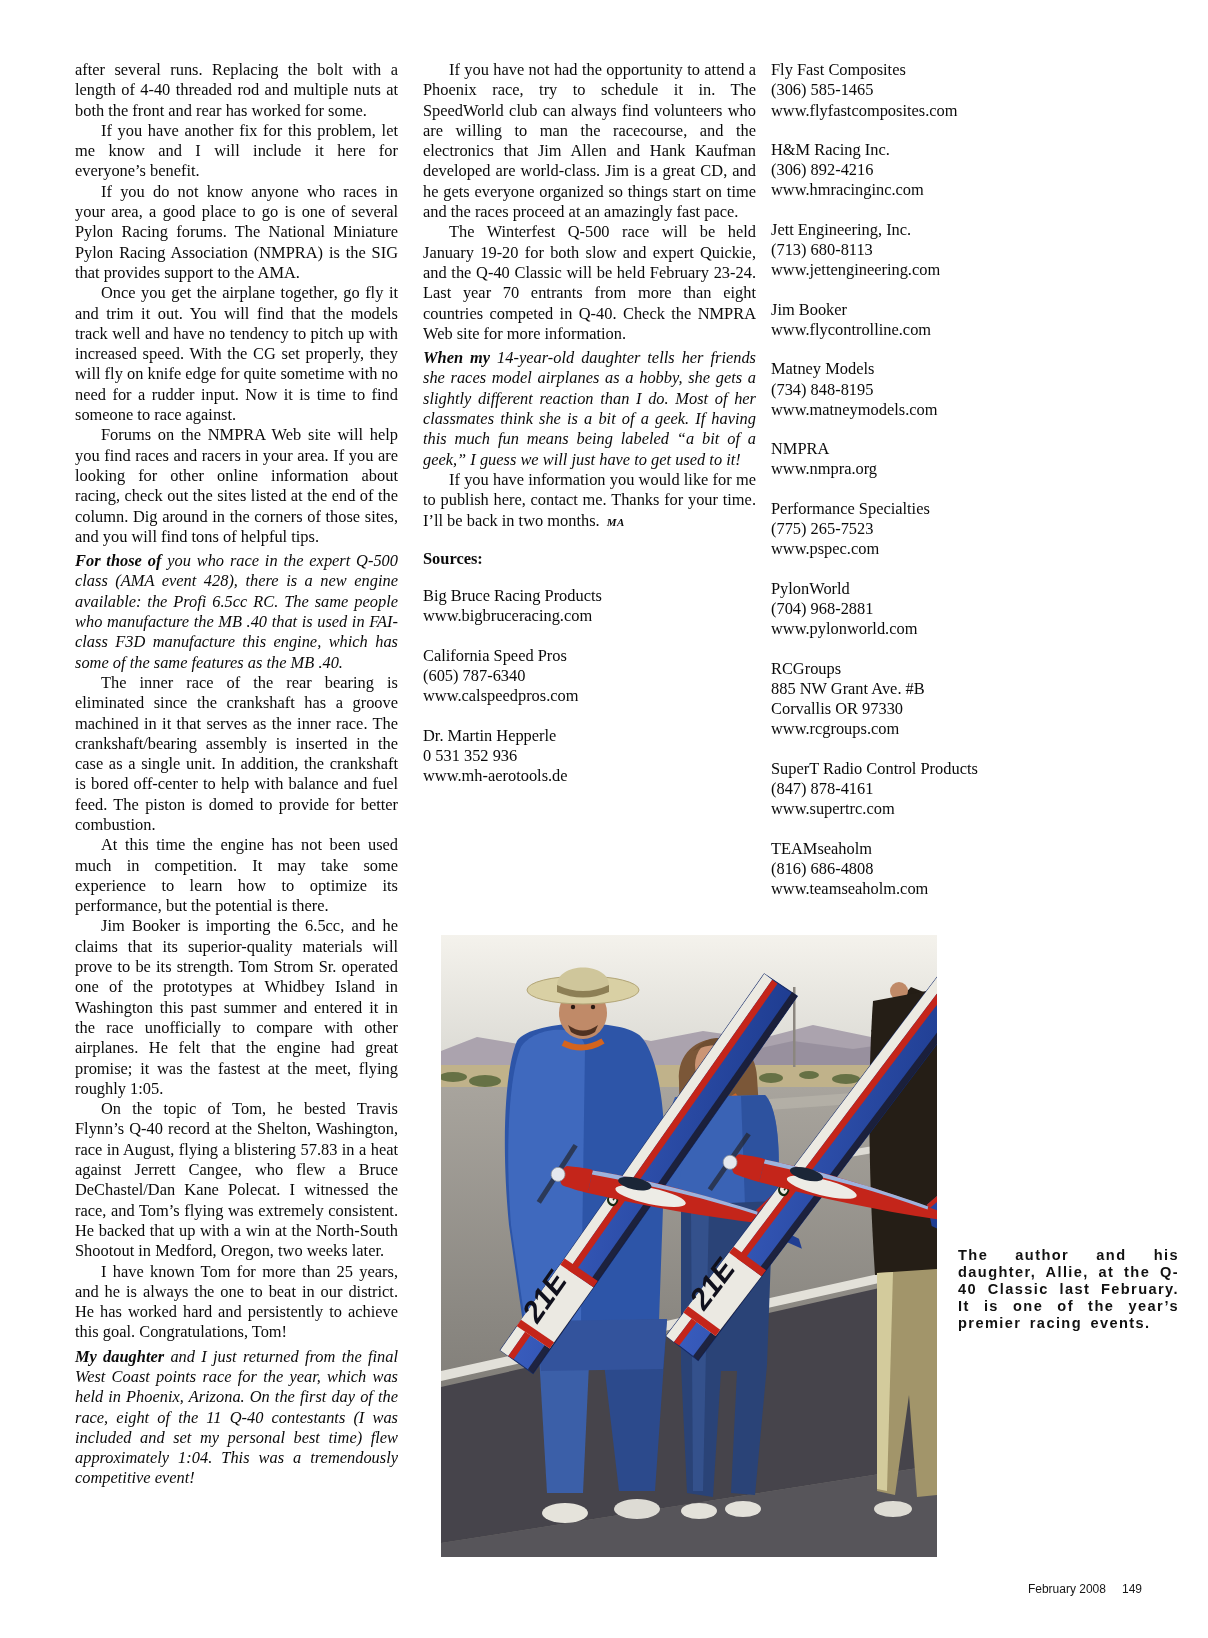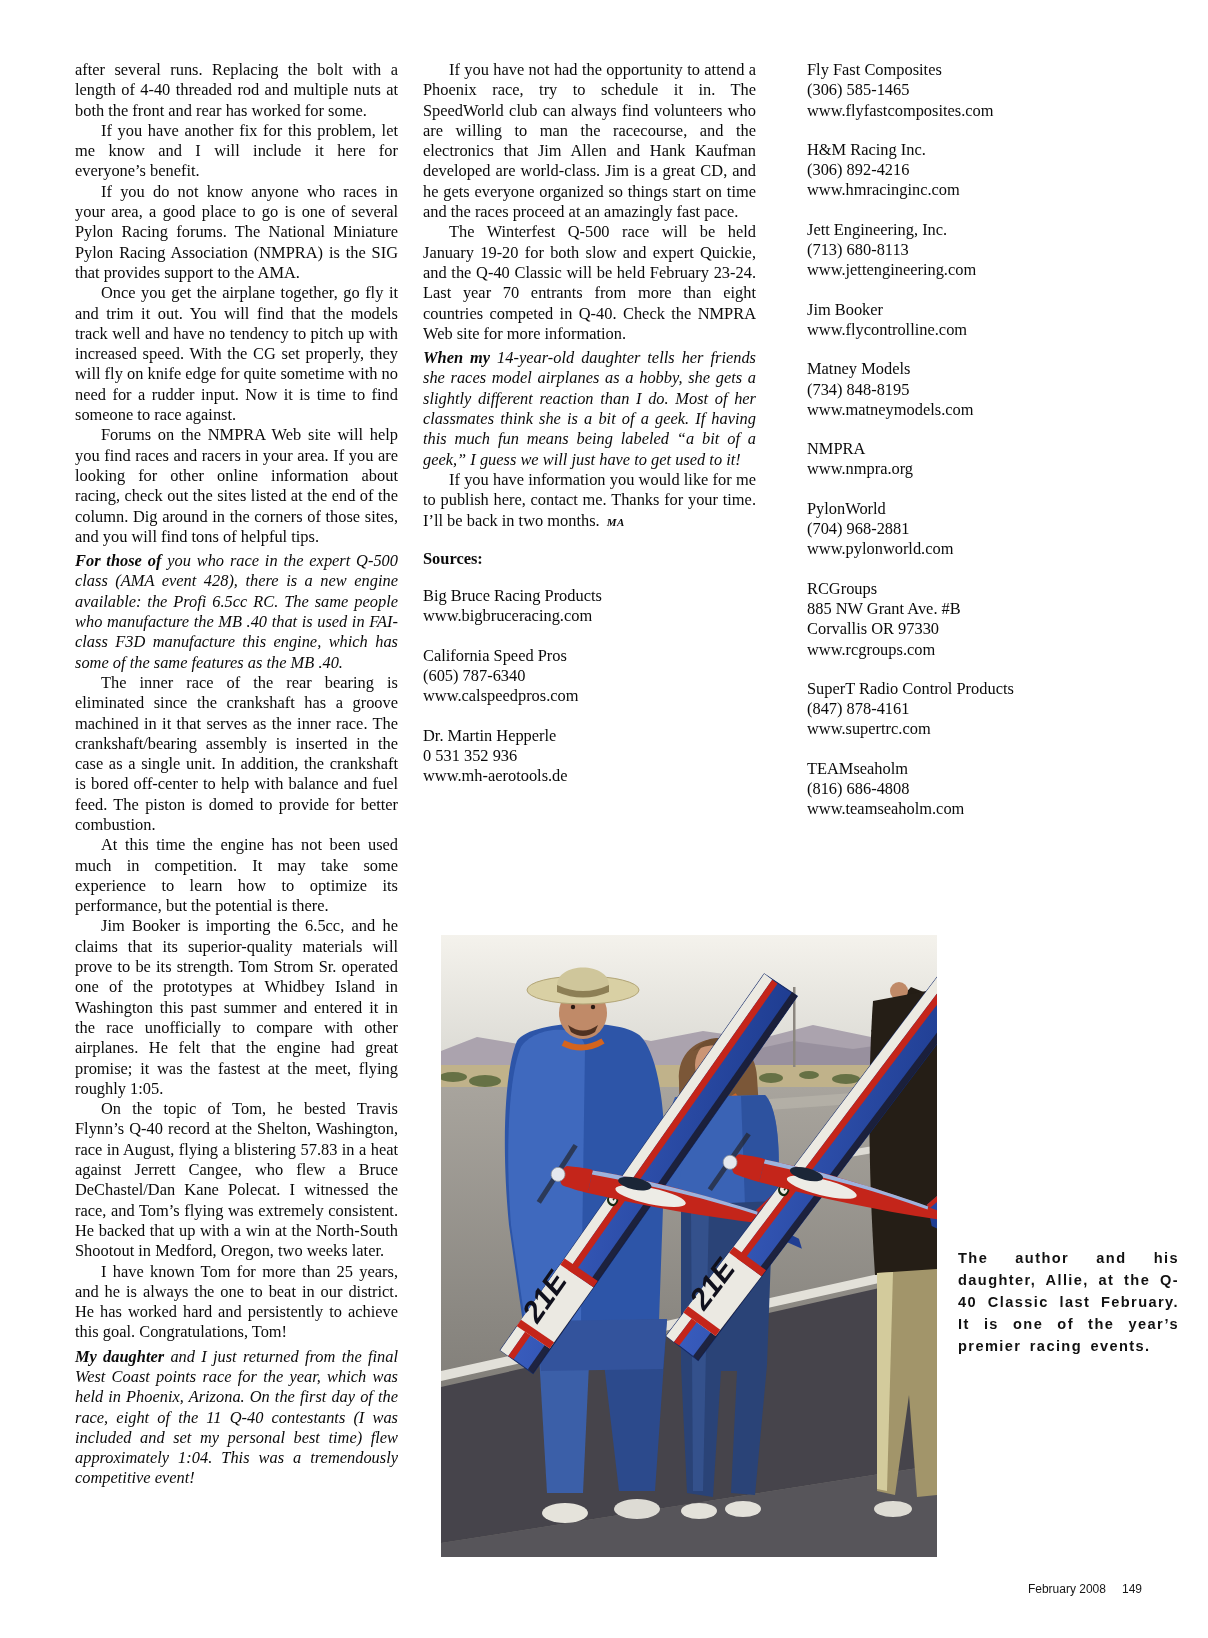--- a/index.html
+++ b/index.html
@@ -1,32 +1,32 @@
 <!DOCTYPE html>
 <html><head>
 <meta charset="utf-8">
 <style>
   html,body{margin:0;padding:0;}
   body{width:1208px;height:1638px;background:#ffffff;position:relative;overflow:hidden;
        font-family:"Liberation Serif", serif;color:#0a0a0a;}
   .col{position:absolute;top:60px;font-size:16.4px;line-height:20.3px;text-align:justify;}
   #col1{left:75px;width:323px;}
   #col2{left:423px;width:333px;}
-  #col3{left:807px;width:330px;text-align:left;}
+  #col3{left:771px;width:330px;text-align:left;}
   .para{margin:0;text-indent:26px;}
   .para.flush{text-indent:0;}
   .para.gap{margin-top:4px;font-style:italic;}
   .lead{font-weight:bold;}
   .endmark{font-weight:bold;font-style:italic;font-size:11px;letter-spacing:.5px;margin-left:7px;}
   .src-heading{font-weight:bold;margin:17px 0 17px;text-indent:0;}
   .src-entry{margin:0 0 19px 0;}
   .src-line{white-space:nowrap;}
   #photo{position:absolute;left:441px;top:935px;width:496px;height:622px;overflow:hidden;}
   #caption{position:absolute;left:958px;top:1247px;width:221px;
-           font-family:"Liberation Sans", sans-serif;font-size:14.6px;line-height:22px;
+           font-family:"Liberation Sans", sans-serif;font-size:14.6px;line-height:17px;
            font-weight:bold;letter-spacing:1.4px;word-spacing:3px;text-align:justify;color:#111;}
   #footer{position:absolute;top:1582px;right:66px;font-family:"Liberation Sans", sans-serif;
           font-size:12px;color:#161616;}
   #footer .pagenum{margin-left:16px;}
   svg text{font-family:"Liberation Sans", sans-serif;}
 </style>
 </head>
 <body>
 
 <div id="col1" class="col">
@@ -89,20 +89,25 @@
     <div class="src-line">www.flycontrolline.com</div>
   </div>
   <div class="src-entry">
     <div class="src-line">Matney Models</div>
     <div class="src-line">(734) 848-8195</div>
     <div class="src-line">www.matneymodels.com</div>
   </div>
   <div class="src-entry">
     <div class="src-line">NMPRA</div>
     <div class="src-line">www.nmpra.org</div>
+  </div>
+  <div class="src-entry">
+    <div class="src-line">Performance Specialties</div>
+    <div class="src-line">(775) 265-7523</div>
+    <div class="src-line">www.pspec.com</div>
   </div>
   <div class="src-entry">
     <div class="src-line">PylonWorld</div>
     <div class="src-line">(704) 968-2881</div>
     <div class="src-line">www.pylonworld.com</div>
   </div>
   <div class="src-entry">
     <div class="src-line">RCGroups</div>
     <div class="src-line">885 NW Grant Ave. #B</div>
     <div class="src-line">Corvallis OR 97330</div>

